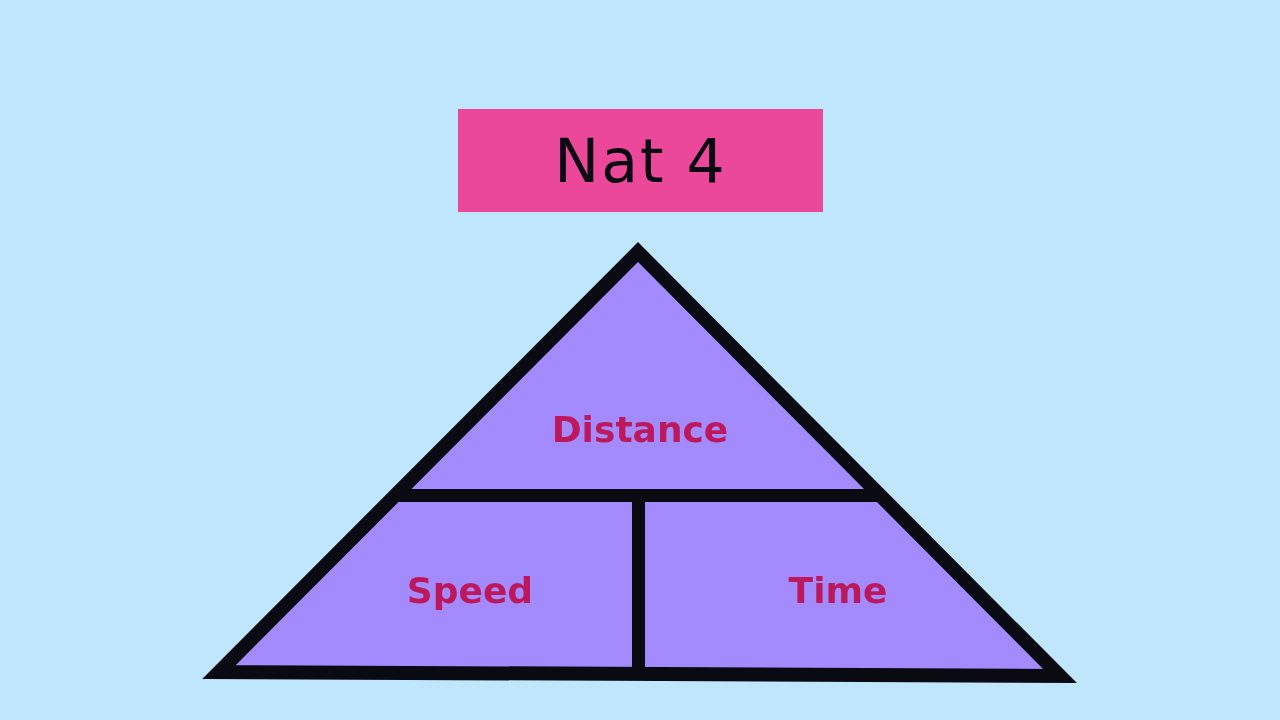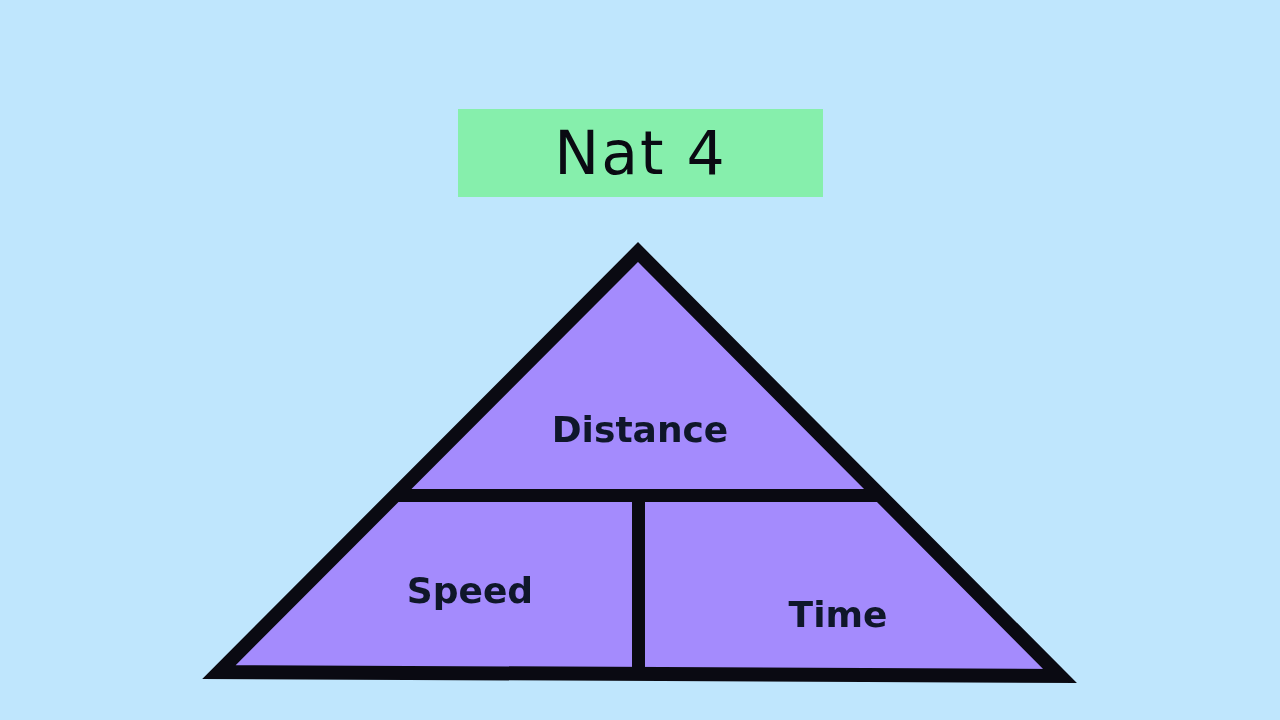--- a/index.html
+++ b/index.html
@@ -1,29 +1,29 @@
 <!DOCTYPE html>
 <html><head>
 <meta charset="utf-8">
 <style>
   html, body { margin:0; padding:0; }
   body { width:1280px; height:720px; background:#bfe6fd; position:relative; overflow:hidden; font-family:"DejaVu Sans", sans-serif; }
-  .title-box { position:absolute; left:458px; top:109px; width:365px; height:88px; background:#86efac; display:flex; align-items:center; justify-content:center;text-align:right; }
+  .title-box { position:absolute; left:458px; top:109px; width:365px; height:103px; background:#ec4899; display:flex; align-items:center; justify-content:center;text-align:right; }
   .title-text { font-family:"DejaVu Sans", sans-serif; font-size:60px; font-weight:normal; color:#0a0a12; letter-spacing:2px; }
   svg.tri { position:absolute; left:0; top:0; }
-  .label { position:absolute; font-family:"DejaVu Sans", sans-serif; font-weight:bold; font-size:36px; color:#0f172a; transform:translate(-50%,-50%); white-space:nowrap; }
+  .label { position:absolute; font-family:"DejaVu Sans", sans-serif; font-weight:bold; font-size:36px; color:#be185d; transform:translate(-50%,-50%); white-space:nowrap; }
 </style>
 </head>
 <body>
 
 <div class="title-box">
   <span class="title-text">Nat 4</span>
 </div>
 
 <svg class="tri" width="1280" height="720">
   <polygon points="638,252 219,672 1060,676" fill="#a48bfd" stroke="#0a0a12" stroke-width="14" stroke-linejoin="miter"></polygon>
   <rect x="397" y="489" width="480" height="13" fill="#0a0a12"></rect>
   <rect x="632" y="496" width="13" height="175" fill="#0a0a12"></rect>
 </svg>
 
 <div class="label" style="left:640px; top:429px;">Distance</div>
 <div class="label" style="left:470px; top:590px;">Speed</div>
-<div class="label" style="left:838px; top:590px;margin-top:24px;">Time</div>
+<div class="label" style="left:838px; top:590px;">Time</div>
 
 </body></html>

